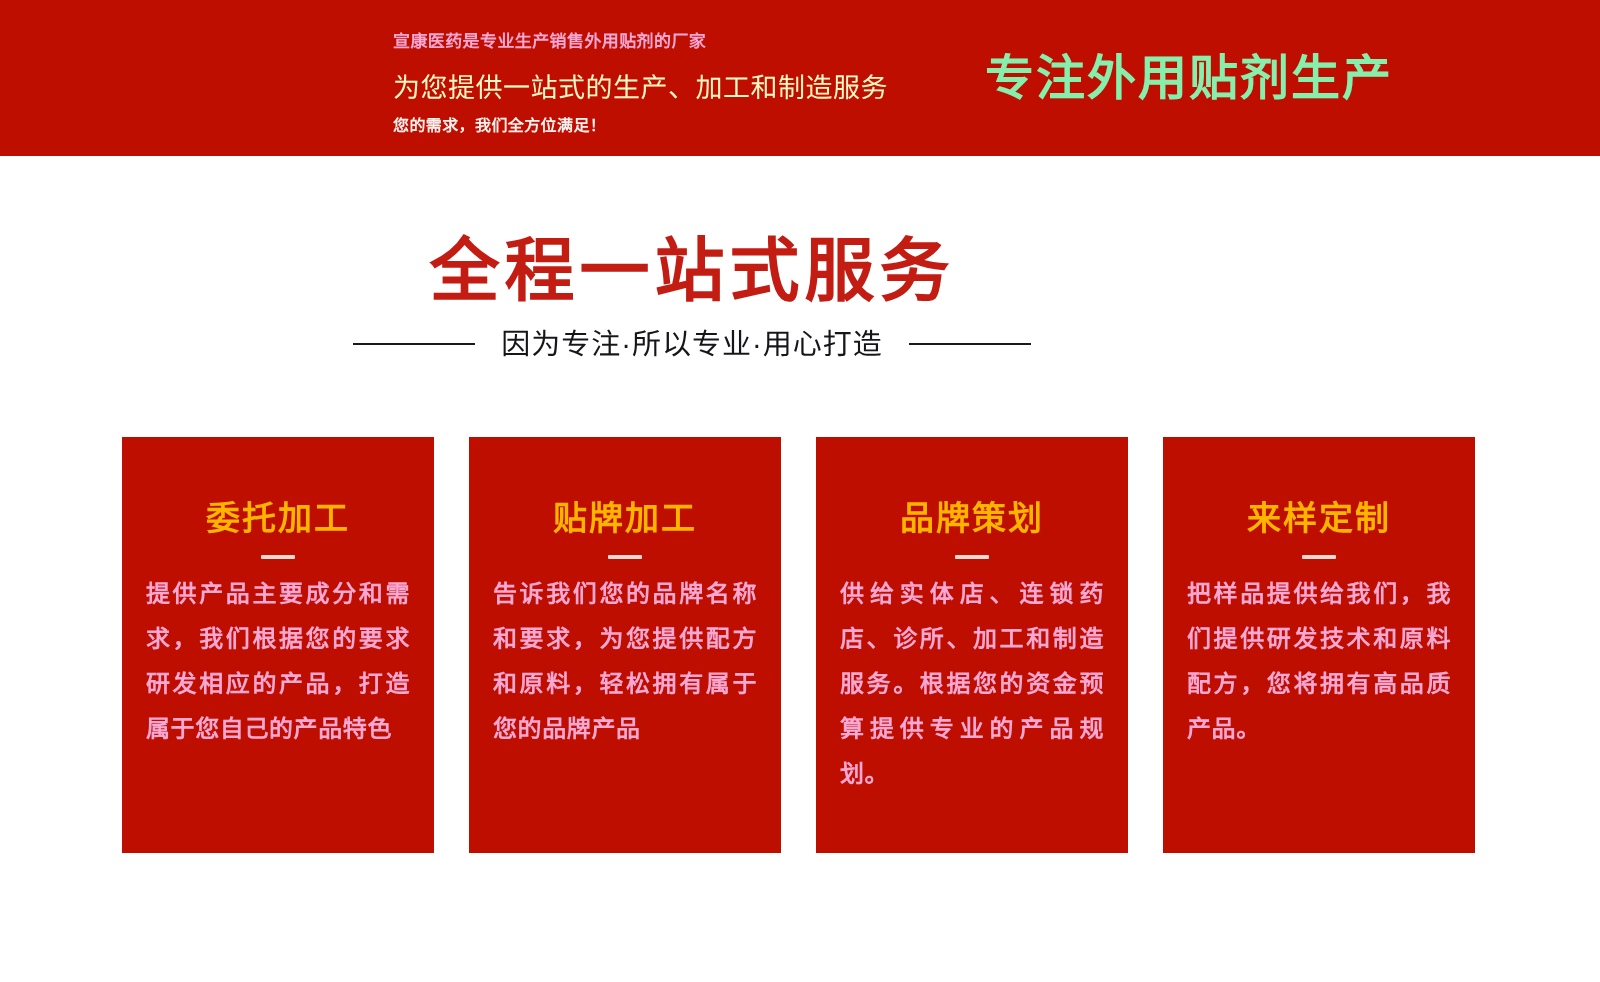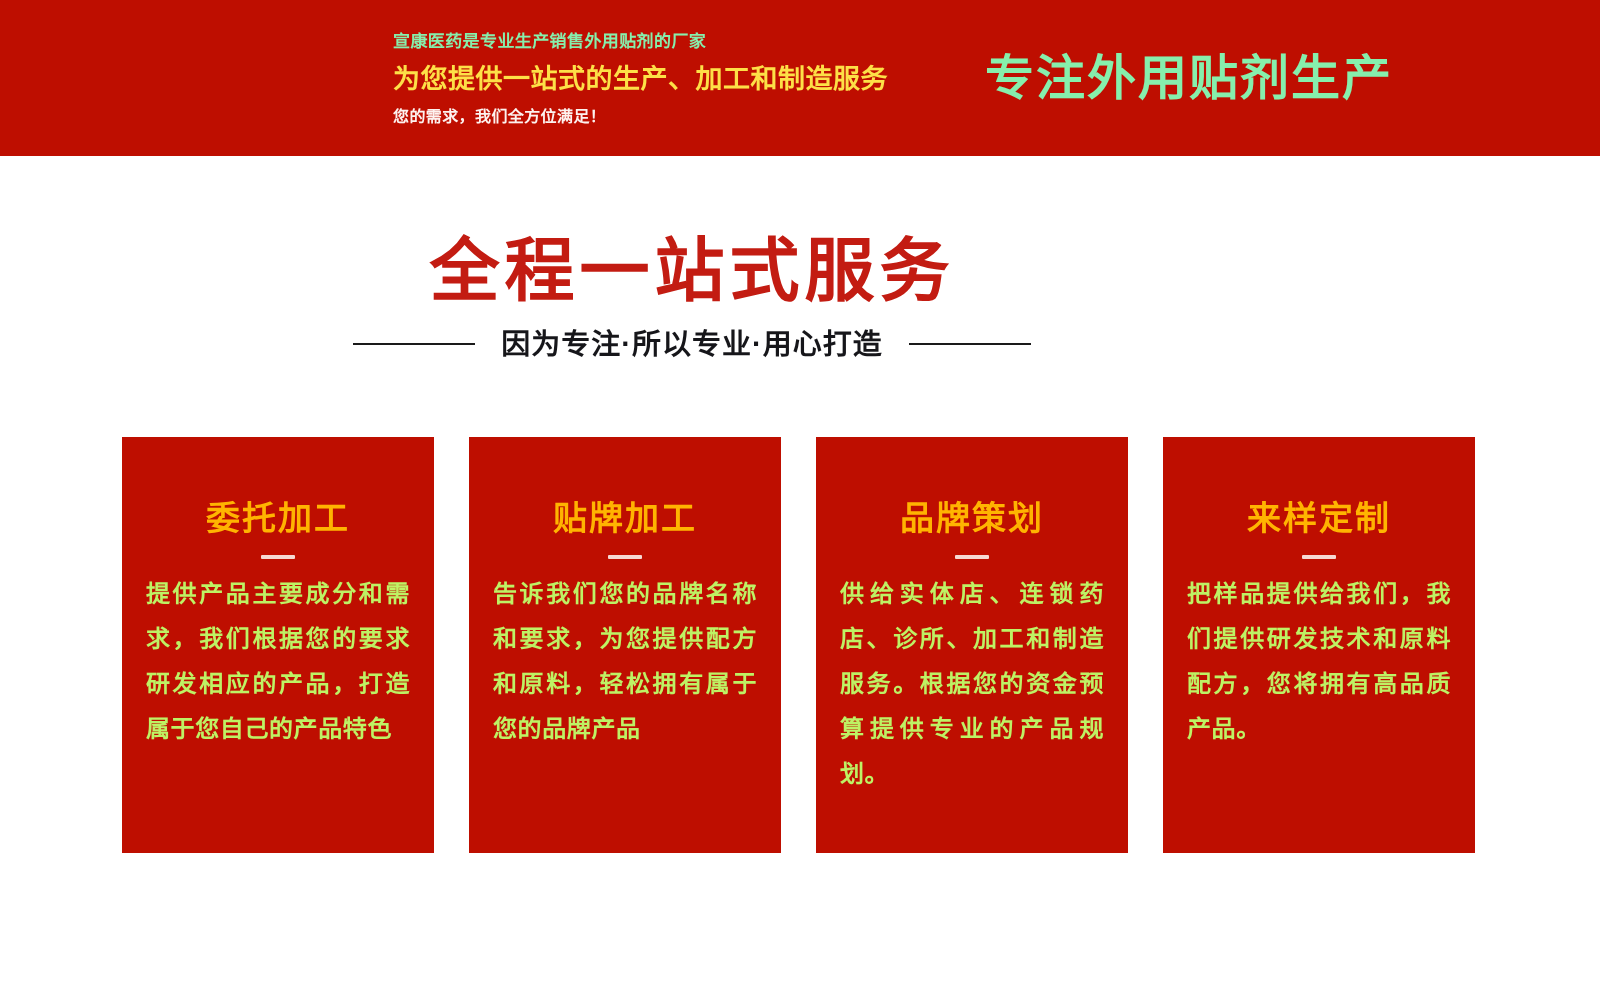--- a/index.html
+++ b/index.html
@@ -38,30 +38,30 @@
     left: 393px;
     top: 30px;
     width: 520px;
     color: #ffffff;
   }
   .banner-line1 {
     font-size: 17px;
     font-weight: 700;
     line-height: 24px;
     letter-spacing: 0.4px;
-    color: #86efac;
+    color: #f9a8d4;
     white-space: nowrap;
   }
   .banner-line2 {
     font-size: 27px;
-    font-weight: 700;
+    font-weight: 400;
     line-height: 40px;
     letter-spacing: 0.5px;
-    margin-top: 5px;
-    color: #fde047;
+    margin-top: 14px;
+    color: #fef9c3;
     white-space: nowrap;
   }
   .banner-line3 {
     font-size: 16px;
     font-weight: 700;
     line-height: 24px;
     letter-spacing: 0.4px;
     margin-top: 6px;
     color: #fdf2ef;
     white-space: nowrap;
@@ -102,21 +102,21 @@
     gap: 26px;
     margin-top: 10px;
   }
   .sub-rule {
     width: 122px;
     height: 0;
     border-top: 2px solid #1a1a1a;
   }
   .sub-title {
     font-size: 29px;
-    font-weight: 700;
+    font-weight: 400;
     line-height: 40px;
     letter-spacing: 1px;
     color: #16161a;
     white-space: nowrap;
   }
 
   
   .cards {
     position: absolute;
     left: 122px;
@@ -148,21 +148,21 @@
     height: 4px;
     background: #f6d9d3;
     margin: 14px auto 12px auto;
     border-radius: 1px;
   }
   .card-text {
     font-size: 24px;
     font-weight: 700;
     line-height: 45px;
     letter-spacing: 0.6px;
-    color: #bef264;
+    color: #f9a8d4;
     text-align: justify;
     text-align-last: left;
     text-justify: inter-character;
   }
 </style>
 </head>
 <body>
 
 <div class="page">
 

